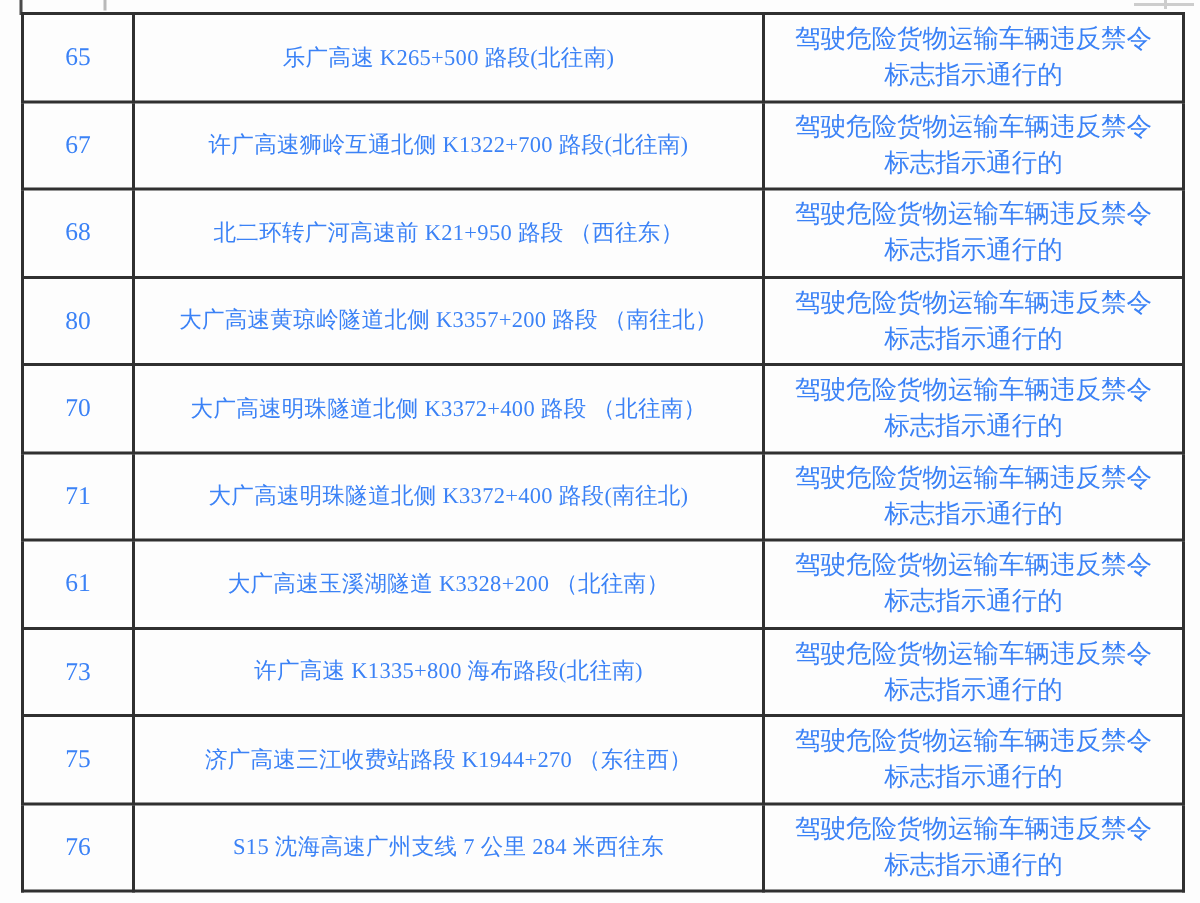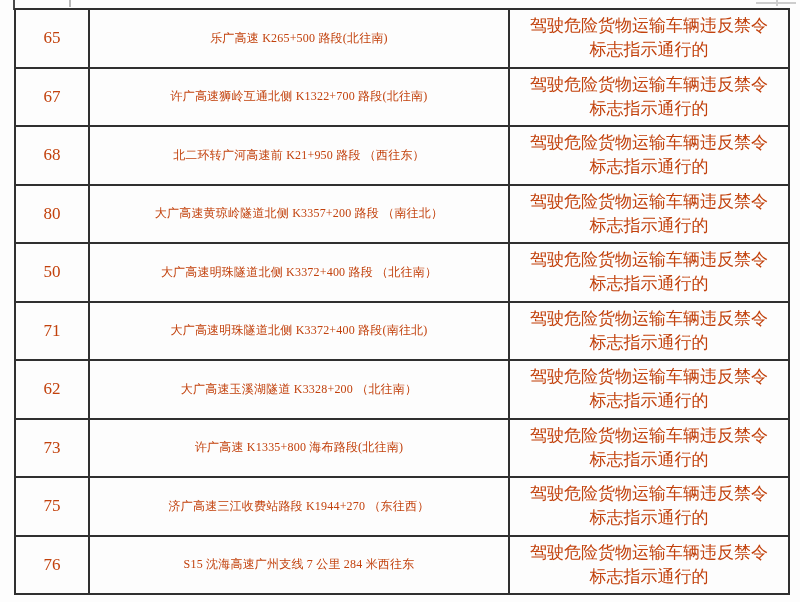--- a/index.html
+++ b/index.html
@@ -2,38 +2,38 @@
 <html><head>
 <meta charset="utf-8">
 <style>
   html,body{margin:0;padding:0;background:#ffffff;}
   .page{
     position:relative;
     width:800px;height:602px;
     background:#fdfdfd;
     overflow:hidden;
     font-family:"Liberation Serif","DejaVu Serif",serif;
-    color:#c2410c;
+    color:#3b82f6;
   }
   table.violations{
     position:absolute;
     left:14px;top:8px;
     width:774px;height:587px;
     border-collapse:collapse;
     table-layout:fixed;
   }
   table.violations td{
     border:2px solid #303030;
     text-align:center;
     vertical-align:middle;
     padding:0 3px;
     overflow:hidden;
   }
   td.cell-no{font-size:17px;}
-  td.cell-loc{font-size:12px;white-space:nowrap;letter-spacing:0.2px;border-radius:10px;}
+  td.cell-loc{font-size:15px;white-space:nowrap;letter-spacing:0.2px;border-radius:10px;}
   td.cell-vio{font-size:17px;line-height:24px;white-space:pre-line;margin-left:29px;}
   
   .artifact{position:absolute;pointer-events:none;}
   .a-left-stub{left:13px;top:0;width:2px;height:10px;background:#4a4a4a;}
   .a-col-stub{left:69px;top:0;width:2px;height:7px;background:#b9b9b9;}
   .a-right-hline{left:756px;top:2px;width:40px;height:2px;background:#cdcdcd;}
   .a-right-vstub{left:776px;top:0;width:2px;height:6px;background:#cdcdcd;}
 </style>
 </head>
 <body>
@@ -75,35 +75,35 @@
     </tr>
 
     <tr>
       <td class="cell-no">80</td>
       <td class="cell-loc">大广高速黄琼岭隧道北侧 K3357+200 路段 （南往北）</td>
       <td class="cell-vio">驾驶危险货物运输车辆违反禁令
 标志指示通行的</td>
     </tr>
 
     <tr>
-      <td class="cell-no">50</td>
+      <td class="cell-no">70</td>
       <td class="cell-loc">大广高速明珠隧道北侧 K3372+400 路段 （北往南）</td>
       <td class="cell-vio">驾驶危险货物运输车辆违反禁令
 标志指示通行的</td>
     </tr>
 
     <tr>
       <td class="cell-no">71</td>
       <td class="cell-loc">大广高速明珠隧道北侧 K3372+400 路段(南往北)</td>
       <td class="cell-vio">驾驶危险货物运输车辆违反禁令
 标志指示通行的</td>
     </tr>
 
     <tr>
-      <td class="cell-no">62</td>
+      <td class="cell-no">61</td>
       <td class="cell-loc">大广高速玉溪湖隧道 K3328+200 （北往南）</td>
       <td class="cell-vio">驾驶危险货物运输车辆违反禁令
 标志指示通行的</td>
     </tr>
 
     <tr>
       <td class="cell-no">73</td>
       <td class="cell-loc">许广高速 K1335+800 海布路段(北往南)</td>
       <td class="cell-vio">驾驶危险货物运输车辆违反禁令
 标志指示通行的</td>

